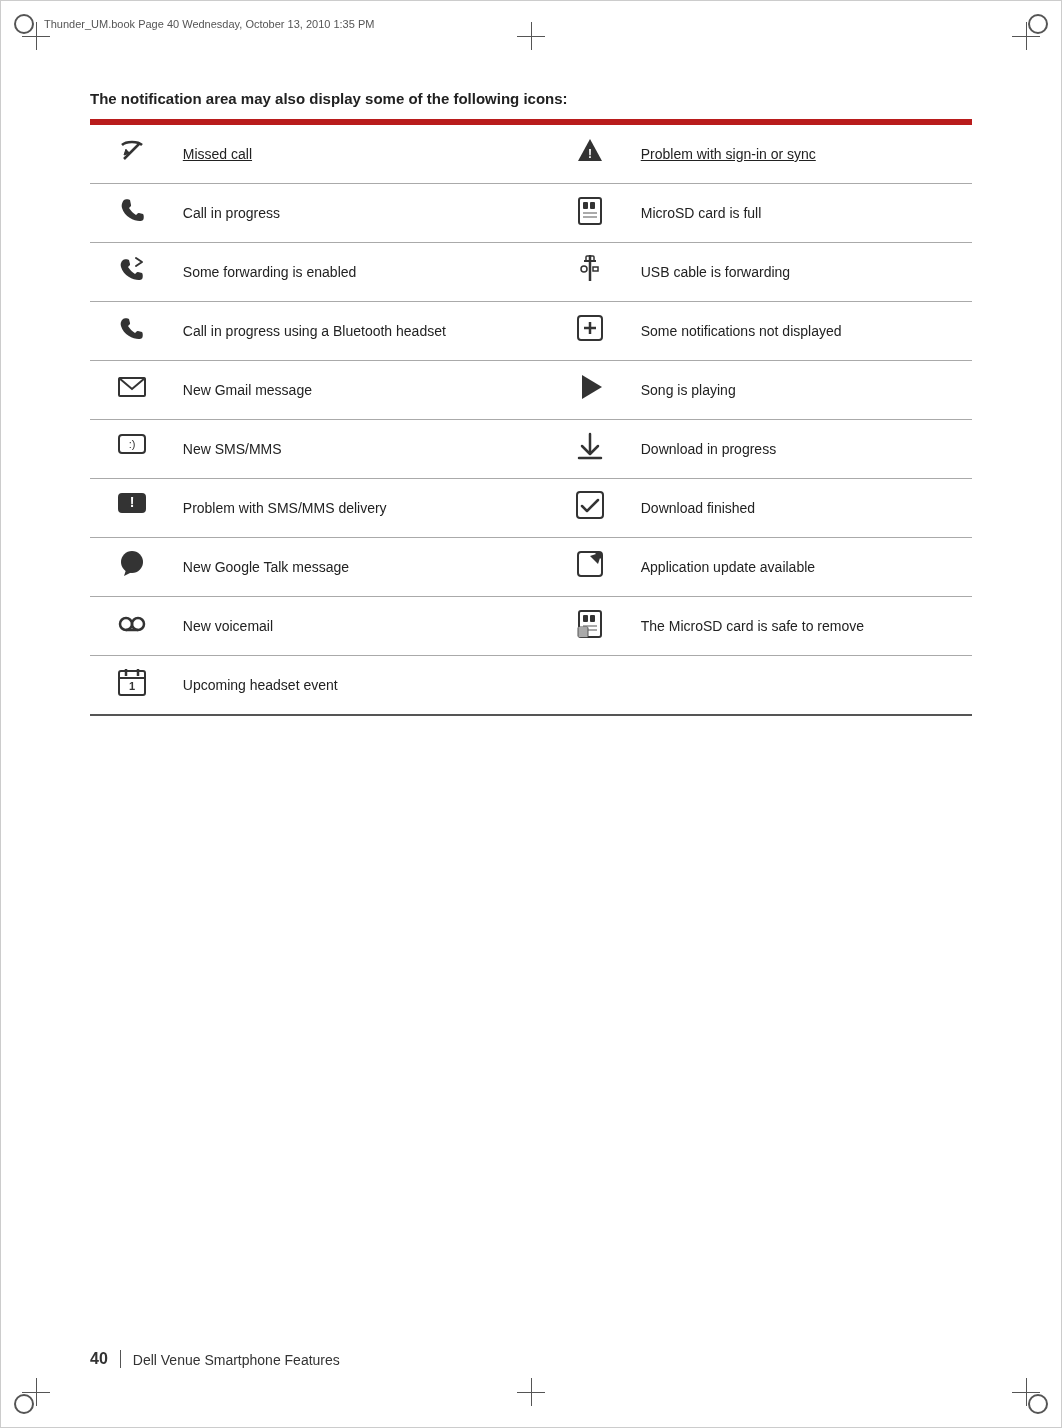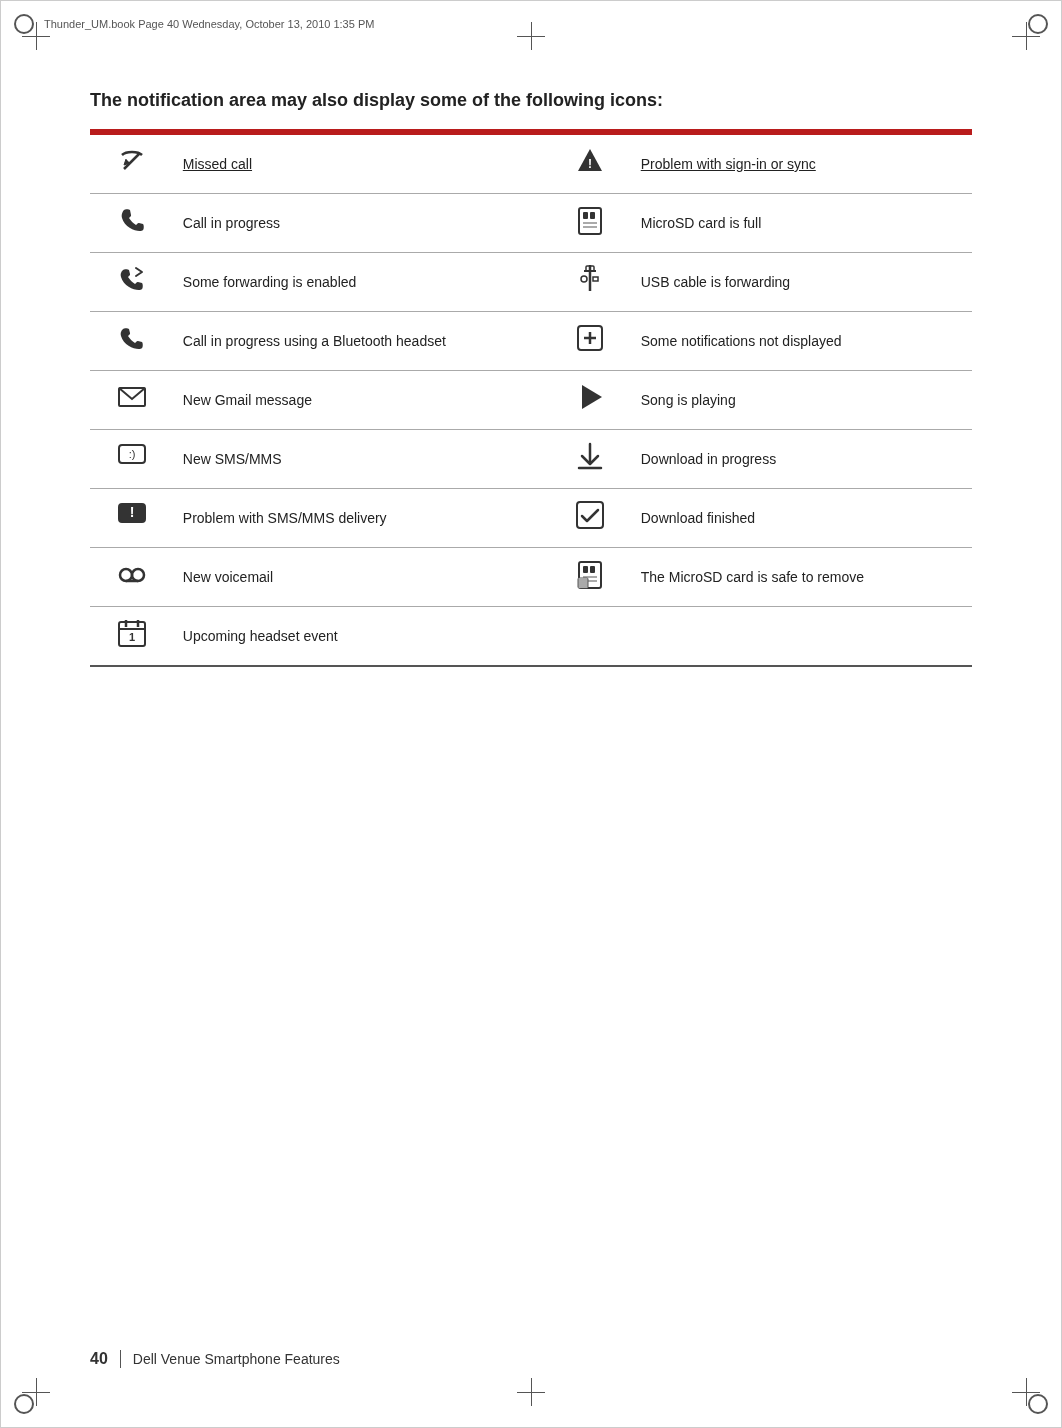--- a/index.html
+++ b/index.html
@@ -64,22 +64,22 @@
 
     .content {
       position: absolute;
       top: 90px;
       left: 90px;
       right: 90px;
     }
 
     .section-title {
       font-weight: bold;
-      font-size: 18px;
-      margin-bottom: 18px;
+      font-size: 15px;
+      margin-bottom: 12px;
     }
 
     table.icons-table {
       width: 100%;
       border-collapse: collapse;
     }
 
     table.icons-table td {
       border-top: 1px solid #aaa;
       border-bottom: 1px solid #aaa;
@@ -115,21 +115,21 @@
     .footer {
       position: absolute;
       bottom: 60px;
       left: 90px;
       font-size: 14px;
       color: #333;
     }
 
     .footer-line {
       display: flex;
-      align-items: center;
+      align-items: flex-end;
       gap: 8px;
     }
 
     .footer-num {
       font-weight: bold;
       font-size: 16px;
     }
 
     .footer-sep {
       border-left: 1px solid #555;
@@ -257,20 +257,34 @@
       <rect x="3" y="5" width="26" height="18" rx="3" stroke="#333" stroke-width="2" fill="#333"></rect>
       <text x="16" y="18" text-anchor="middle" font-size="14" font-weight="bold" fill="white">!</text>
     </svg></td>
           <td class="label-cell">Problem with SMS/MMS delivery</td>
           <td class="divider-cell"></td>
           <td class="icon-cell"><svg class="svg-icon" viewBox="0 0 32 32" fill="none">
       <rect x="3" y="3" width="26" height="26" rx="3" stroke="#333" stroke-width="2" fill="white"></rect>
       <polyline points="8,17 13,22 24,11" stroke="#333" stroke-width="2.5" fill="none" stroke-linecap="round" stroke-linejoin="round"></polyline>
     </svg></td>
           <td class="label-cell">Download finished</td>
+        </tr>
+        <tr>
+          <td class="icon-cell"><svg class="svg-icon" viewBox="0 0 32 32" fill="none">
+      <circle cx="16" cy="14" r="11" fill="#333"></circle>
+      <path d="M10 22 L8 28 L16 24" fill="#333"></path>
+    </svg></td>
+          <td class="label-cell">New Google Talk message</td>
+          <td class="divider-cell"></td>
+          <td class="icon-cell"><svg class="svg-icon" viewBox="0 0 32 32" fill="none">
+      <rect x="4" y="4" width="24" height="24" rx="3" stroke="#333" stroke-width="2" fill="white"></rect>
+      <path d="M20 4 L28 4 L28 12" fill="#333"></path>
+      <path d="M16 8 L28 4 L24 16Z" fill="#333"></path>
+    </svg></td>
+          <td class="label-cell">Application update available</td>
         </tr>
         <tr>
           <td class="icon-cell"><svg class="svg-icon" viewBox="0 0 32 32" fill="none">
       <circle cx="10" cy="17" r="6" stroke="#333" stroke-width="2.5" fill="none"></circle>
       <circle cx="22" cy="17" r="6" stroke="#333" stroke-width="2.5" fill="none"></circle>
       <line x1="10" y1="23" x2="22" y2="23" stroke="#333" stroke-width="2.5"></line>
     </svg></td>
           <td class="label-cell">New voicemail</td>
           <td class="divider-cell"></td>
           <td class="icon-cell"><svg class="svg-icon" viewBox="0 0 32 32" fill="none">

